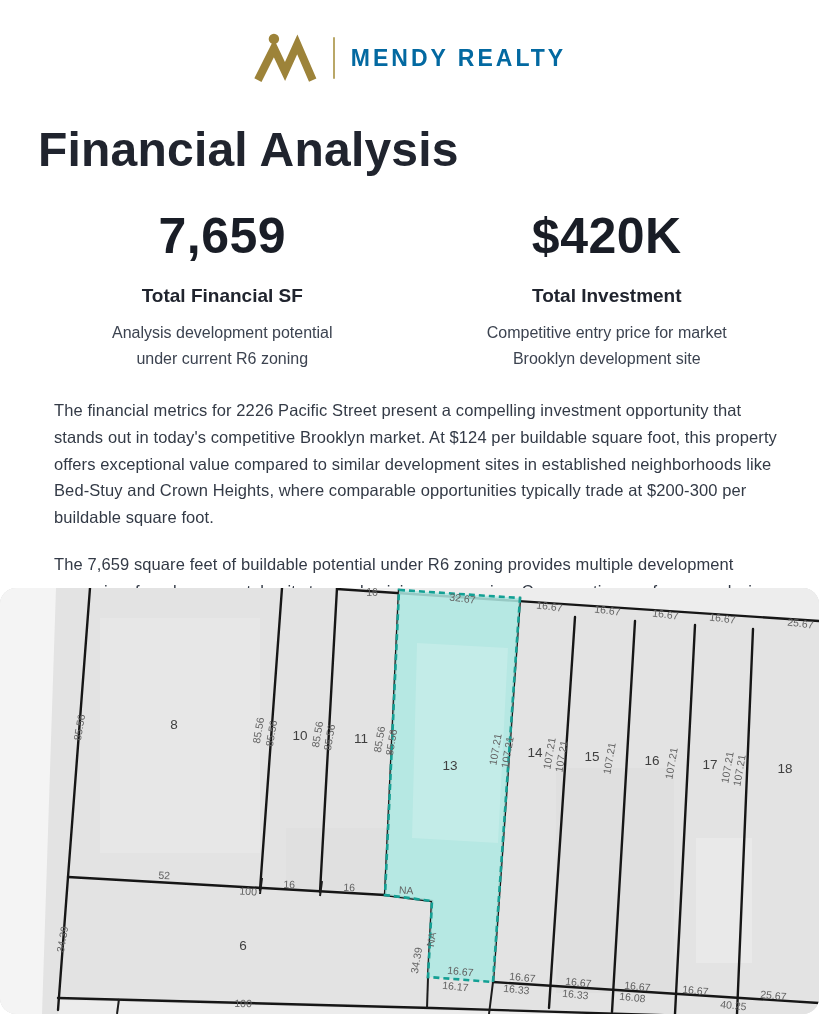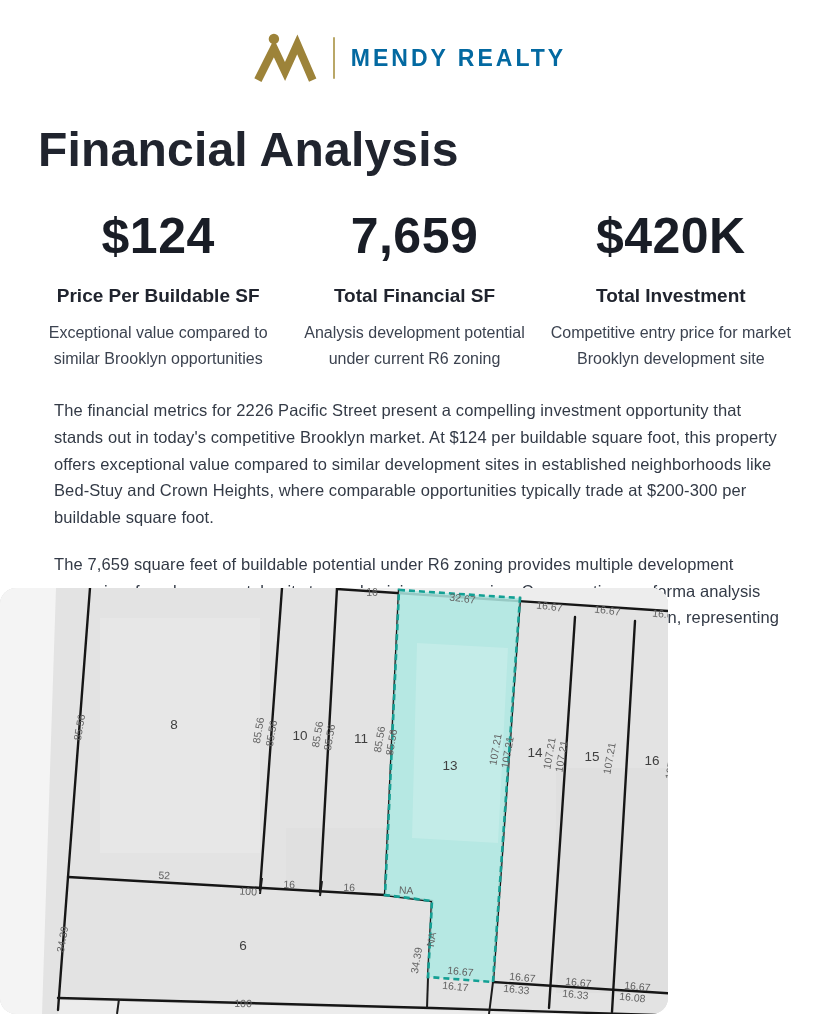--- a/index.html
+++ b/index.html
@@ -41,21 +41,21 @@
     max-width:262px;margin:0 auto;
   }
   
   .body-copy{margin:26px 34px 0 54px;}
   .body-copy p{
     margin:0 0 20px 0;font-size:16.5px;line-height:1.62;
     color:#333a46;letter-spacing:.1px;
   }
   
   .map-wrap{
-    position:absolute;left:0;top:588px;width:668px;height:426px;
+    position:absolute;left:0;top:588px;width:819px;height:426px;
     border-radius:16px;overflow:hidden;background:#e3e3e3;
   }
   .map-wrap svg{display:block;}
   .lot-line{stroke:#161616;stroke-width:2.4;fill:none;stroke-linecap:round;}
   .lot-line-thin{stroke:#1d1d1d;stroke-width:2;fill:none;}
   text.dim{font:10.5px "Liberation Sans",sans-serif;fill:#636363;}
   text.lot{font:13.5px "Liberation Sans",sans-serif;fill:#3f3f3f;}
 </style>
 </head>
 <body>
@@ -65,25 +65,20 @@
     <circle cx="34" cy="9" r="8.5" fill="#9d8339"></circle>
     <path d="M8 76 L34 24 L52 62 L72 18 L97 76" fill="none" stroke="#9d8339" stroke-width="13" stroke-linejoin="miter"></path>
   </svg>
   <div class="logo-divider"></div>
   <div class="logo-word">MENDY REALTY</div>
 </header>
 
 <h1 class="page-title">Financial Analysis</h1>
 
 <section class="stats-row">
-  <div class="stat-card">
-    <div class="stat-value">$124</div>
-    <div class="stat-label">Price Per Buildable SF</div>
-    <div class="stat-desc">Exceptional value compared to similar Brooklyn opportunities</div>
-  </div>
   <div class="stat-card">
     <div class="stat-value">7,659</div>
     <div class="stat-label">Total Financial SF</div>
     <div class="stat-desc">Analysis development potential under current R6 zoning</div>
   </div>
   <div class="stat-card">
     <div class="stat-value">$420K</div>
     <div class="stat-label">Total Investment</div>
     <div class="stat-desc">Competitive entry price for market Brooklyn development site</div>
   </div>

